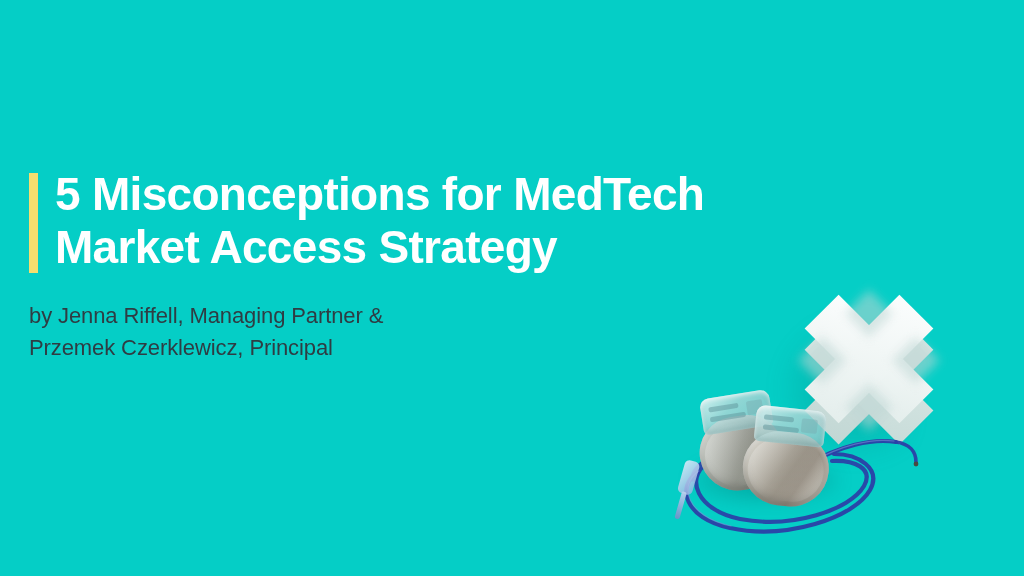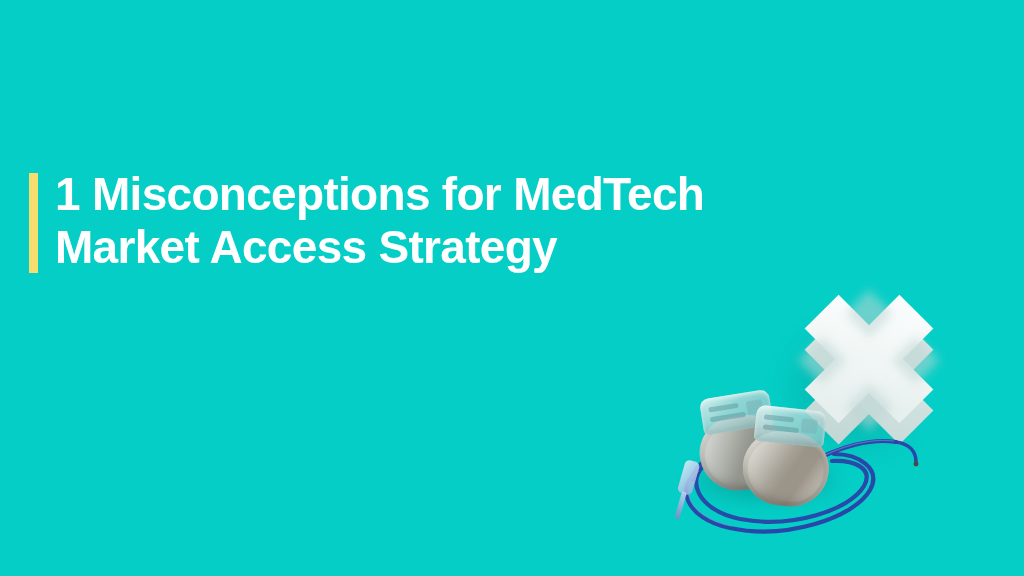--- a/index.html
+++ b/index.html
@@ -272,24 +272,26 @@
 </style>
 </head>
 <body>
 
 <div class="slide">
 
   <div class="text-block">
 
     <div class="title-row">
       <div class="accent-bar"></div>
-      <h1 class="title">1 Misconceptions for MedTech
+      <h1 class="title">5 Misconceptions for MedTech
 Market Access Strategy</h1>
     </div>
 
+    <p class="subtitle">by Jenna Riffell, Managing Partner &amp;
+Przemek Czerklewicz, Principal</p>
   </div>
 
   <div class="photo">
     <div class="photo-inner">
 
       <div class="cross-shadow"></div>
 
       <div class="cross">
         <div class="cross-depth v"></div>
         <div class="cross-depth h"></div>

